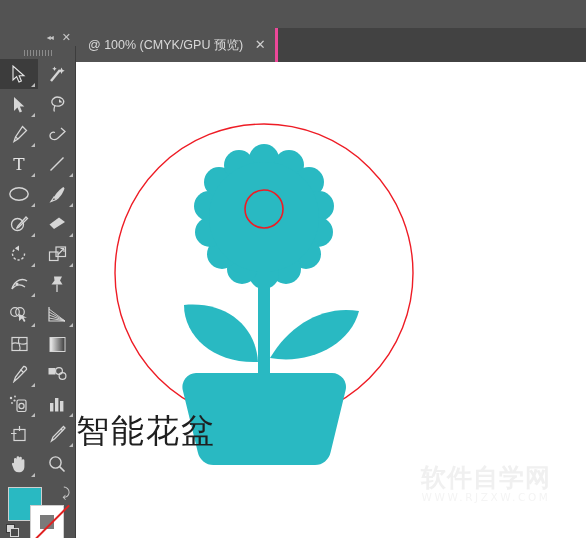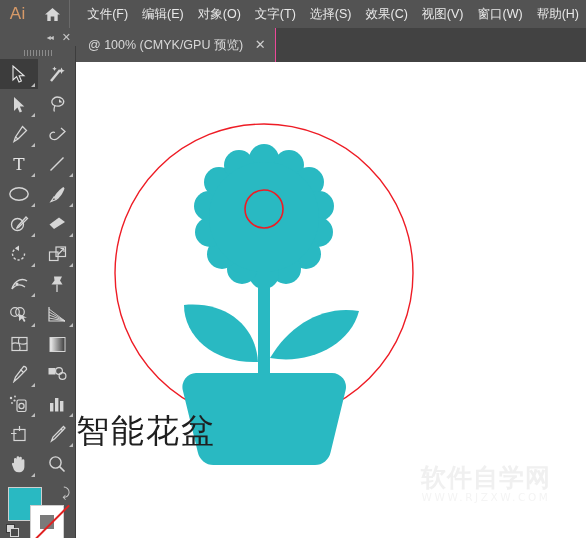--- a/index.html
+++ b/index.html
@@ -38,21 +38,21 @@
   
   #tabbar {
     position: absolute; left: 0; top: 28px; width: 586px; height: 34px;
     background: #424242;
   }
   #doc-tab {
     position: absolute; left: 76px; top: 0; height: 34px;
     background: #535353;
     display: flex; align-items: center;
     padding: 0 8px 0 12px;
-    border-right: 1px solid #ec4899;
+    border-right: 3px solid #ec4899;
   }
   #doc-tab-title {
     color: #d8d8d8; font-size: 12.5px; white-space: nowrap;
   }
   #doc-tab-close {
     margin-left: 10px; color: #cfcfcf; font-size: 13px;
     width: 14px; text-align: center; line-height: 14px;
   }
 
   
@@ -154,38 +154,20 @@
     font-family: "DejaVu Sans", sans-serif;
     font-size: 10.5px; color: #f4f4f4; letter-spacing: 2.6px;
     line-height: 13px;
   }
 </style>
 </head>
 <body>
 
 <div id="app">
 
-  <div id="menubar">
-    <div id="ai-logo">Ai</div>
-    <div id="home-btn">
-      <svg width="17" height="15" viewBox="0 0 17 15">
-        <path d="M8.5 1 L16 7.6 L13.7 7.6 L13.7 14 L10.3 14 L10.3 9.6 L6.7 9.6 L6.7 14 L3.3 14 L3.3 7.6 L1 7.6 Z" fill="#d6d6d6"></path>
-      </svg>
-    </div>
-    <div class="menu-sep"></div>
-    <div class="menu-item">文件(F)</div>
-    <div class="menu-item">编辑(E)</div>
-    <div class="menu-item">对象(O)</div>
-    <div class="menu-item">文字(T)</div>
-    <div class="menu-item">选择(S)</div>
-    <div class="menu-item">效果(C)</div>
-    <div class="menu-item">视图(V)</div>
-    <div class="menu-item">窗口(W)</div>
-    <div class="menu-item">帮助(H)</div>
-  </div>
 
   <div id="tabbar">
     <div id="doc-tab">
       <span id="doc-tab-title">@ 100% (CMYK/GPU 预览)</span>
       <span id="doc-tab-close">✕</span>
     </div>
   </div>
 
   <div id="canvas">
 

